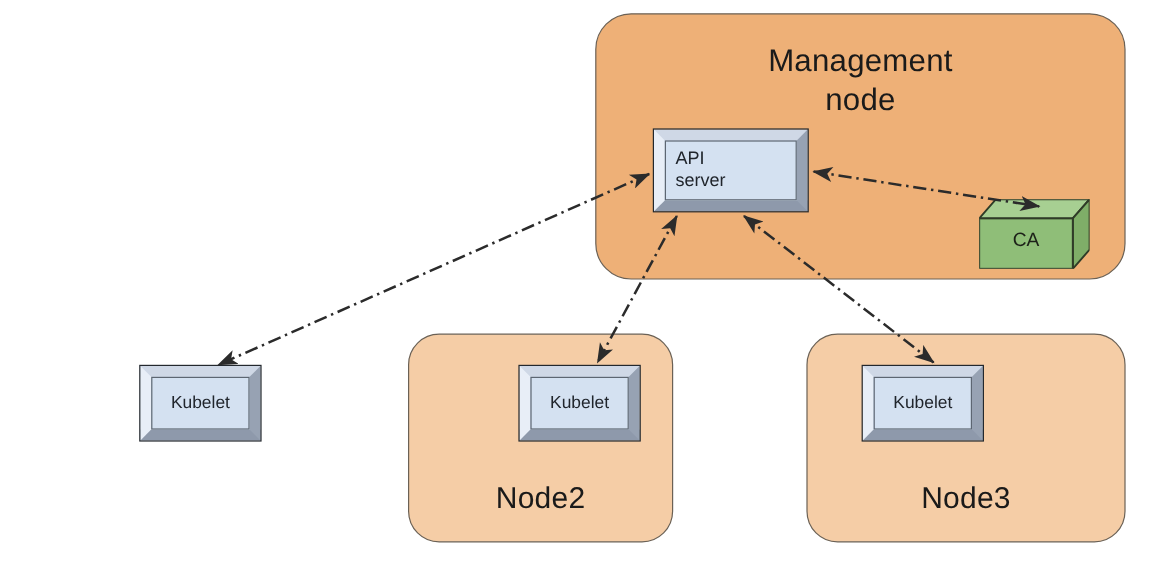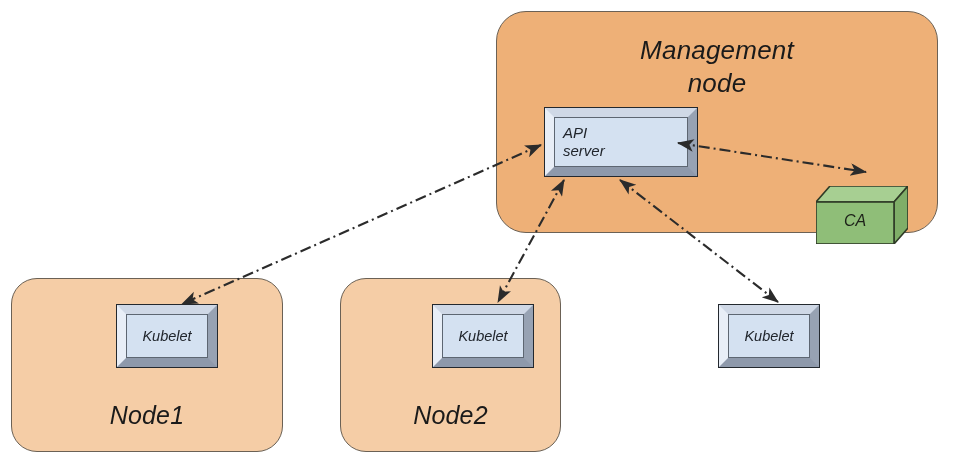--- a/index.html
+++ b/index.html
@@ -12,21 +12,20 @@
     height: 468px;
     font-family: "Liberation Sans", sans-serif;
     position: relative;
     overflow: hidden;
   }
   #diagram-root {
     position: absolute;
     left: 0; top: 0;
     width: 958px;
     height: 468px;
-    font-style: italic;
   }
   #edge-layer {
     position: absolute;
     left: 0; top: 0;
     width: 958px;
     height: 468px;
     z-index: 5;
     pointer-events: none;
   }
 
@@ -121,49 +120,49 @@
 </head>
 <body>
 
 <div id="diagram-root">
 
   <div class="group-box mgmt" style="left:496px; top:11px; width:442px; height:222px;">
     <div class="group-title">Management
 node</div>
   </div>
 
-  <div class="group-box worker" style="left:11px; top:278px; width:272px; height:174px;">
-    <div class="group-title">Node1</div>
-  </div>
 
   <div class="group-box worker" style="left:340px; top:278px; width:221px; height:174px;">
     <div class="group-title">Node2</div>
   </div>
 
+  <div class="group-box worker" style="left:672px; top:278px; width:266px; height:174px;">
+    <div class="group-title">Node3</div>
+  </div>
 
   <svg id="edge-layer" width="958" height="468" viewBox="0 0 958 468">
     <defs>
       <marker id="arrow-end" markerWidth="9" markerHeight="9" refX="7.5" refY="3" orient="auto" markerUnits="strokeWidth">
         <path d="M0,0 L8,3 L0,6 L2,3 z" fill="#2b2b2b"></path>
       </marker>
       <marker id="arrow-start" markerWidth="9" markerHeight="9" refX="0.5" refY="3" orient="auto" markerUnits="strokeWidth">
         <path d="M8,0 L0,3 L8,6 L6,3 z" fill="#2b2b2b"></path>
       </marker>
     </defs>
 
     <line x1="541" y1="145" x2="182" y2="304" stroke="#2b2b2b" stroke-width="2.1" stroke-dasharray="11,4,2,4" marker-start="url(#arrow-start)" marker-end="url(#arrow-end)"></line>
 
     <line x1="564" y1="180" x2="498" y2="302" stroke="#2b2b2b" stroke-width="2.1" stroke-dasharray="11,4,2,4" marker-start="url(#arrow-start)" marker-end="url(#arrow-end)"></line>
 
     <line x1="620" y1="180" x2="778" y2="302" stroke="#2b2b2b" stroke-width="2.1" stroke-dasharray="11,4,2,4" marker-start="url(#arrow-start)" marker-end="url(#arrow-end)"></line>
 
     <line x1="678" y1="143" x2="866" y2="172" stroke="#2b2b2b" stroke-width="2.1" stroke-dasharray="11,4,2,4" marker-start="url(#arrow-start)" marker-end="url(#arrow-end)"></line>
   </svg>
 
-  <div class="bevel-box api" style="left:545px; top:108px; width:152px; height:68px;">
+  <div class="bevel-box api" style="left:545px; top:108px; width:128px; height:68px;">
     <div class="bevel-inner">
       <span class="bevel-label">API
 server</span>
     </div>
   </div>
 
   <div class="bevel-box kubelet" style="left:117px; top:305px; width:100px; height:62px;">
     <div class="bevel-inner">
       <span class="bevel-label">Kubelet</span>
     </div>
@@ -174,21 +173,21 @@
       <span class="bevel-label">Kubelet</span>
     </div>
   </div>
 
   <div class="bevel-box kubelet" style="left:719px; top:305px; width:100px; height:62px;">
     <div class="bevel-inner">
       <span class="bevel-label">Kubelet</span>
     </div>
   </div>
 
-  <div class="ca-cube" style="left:816px; top:166px; width:92px; height:58px;margin-top:20px;">
+  <div class="ca-cube" style="left:816px; top:166px; width:92px; height:58px;">
     <svg width="92" height="58" viewBox="0 0 92 58">
       <polygon points="14,0 92,0 78,16 0,16" fill="#a7cf92" stroke="#2f3b27" stroke-width="1.6"></polygon>
       <polygon points="78,16 92,0 92,42 78,58" fill="#7fae68" stroke="#2f3b27" stroke-width="1.6"></polygon>
       <rect x="0" y="16" width="78" height="42" fill="#8fbe78" stroke="#2f3b27" stroke-width="1.6"></rect>
     </svg>
     <div class="ca-label" style="top:26px; width:78px;">CA</div>
   </div>
 
 </div>
 

